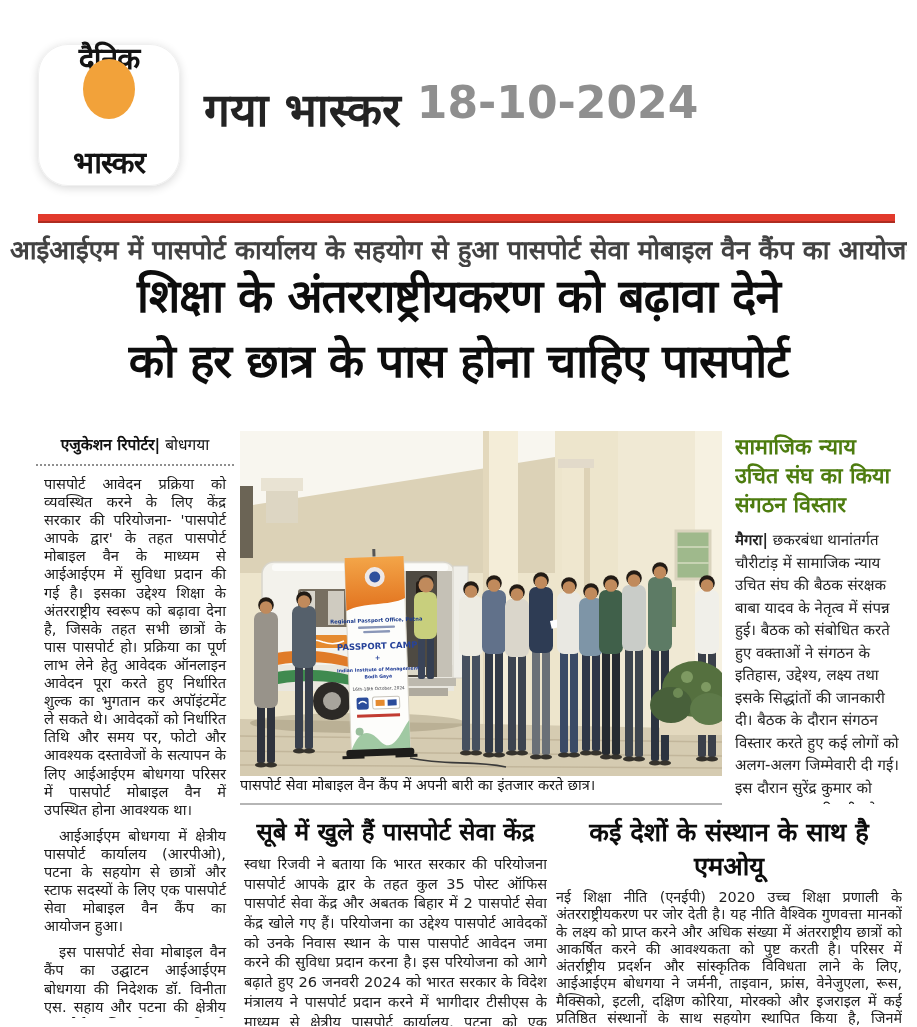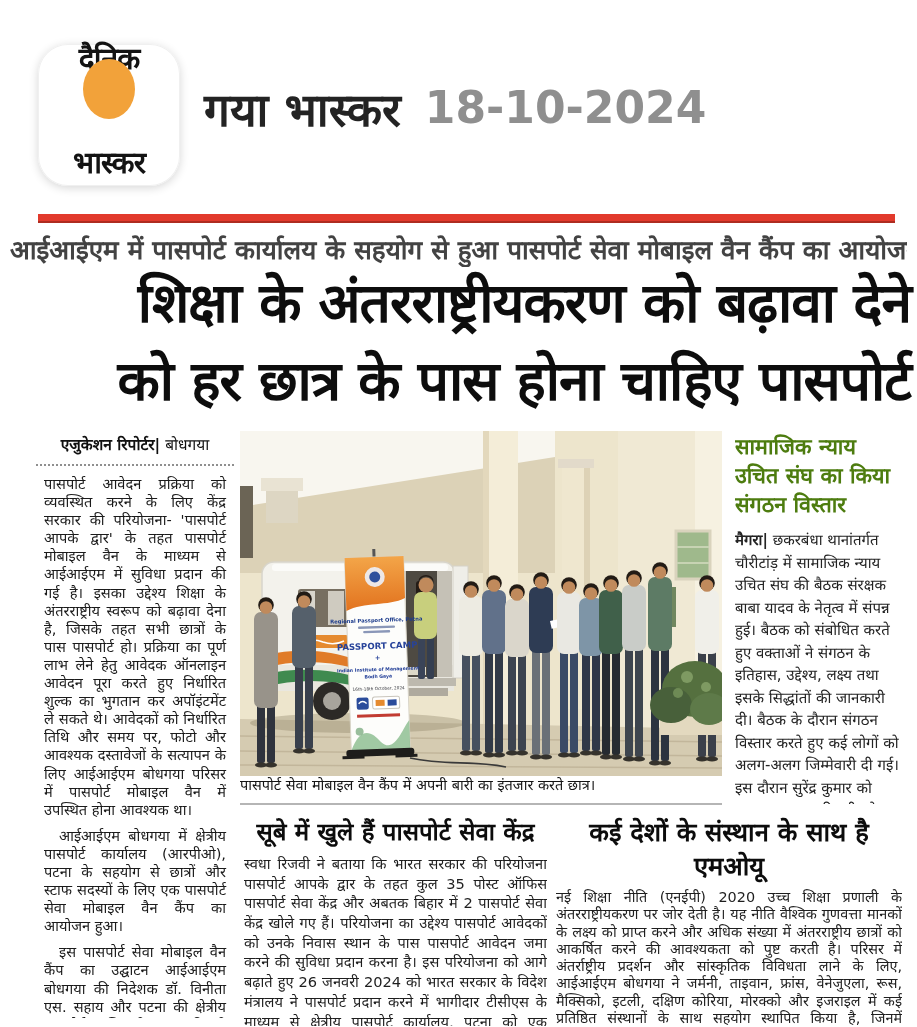--- a/index.html
+++ b/index.html
@@ -11,29 +11,29 @@
   .masthead{position:absolute;left:38px;top:42px;height:145px;display:flex;align-items:center;}
   .logo{
     position:relative;width:142px;height:142px;background:#fff;border-radius:30px;
     box-shadow:0 2px 10px rgba(0,0,0,.16), inset 0 0 0 1px #f0f0f0;
     display:flex;flex-direction:column;align-items:center;justify-content:space-between;
     padding-bottom:8px;box-sizing:border-box;
   }
   .logo-dot{position:absolute;top:15px;left:50%;transform:translateX(-50%);
     width:52px;height:60px;background:#F2A23A;border-radius:50%;}
   .logo-txt{font-weight:bold;font-size:30px;line-height:30px;color:#131313;letter-spacing:-1px;}
-  .title-wrap{display:flex;align-items:center;gap:24px;margin-left:24px;padding-bottom:14px;}
+  .title-wrap{display:flex;align-items:flex-start;gap:16px;margin-left:24px;padding-bottom:14px;}
   .edition{font-size:46px;font-weight:bold;color:#232323;white-space:nowrap;}
   .pub-date{font-size:44px;font-weight:bold;color:#8F8F8F;white-space:nowrap;}
   
   .red-rule{position:absolute;left:38px;right:22px;top:214px;height:7px;background:#E23A2C;border-bottom:2px solid #AE2C20;}
   .kicker{position:absolute;left:10px;right:10px;top:231px;text-align:center;
     font-size:26px;font-weight:bold;color:#434343;white-space:nowrap;overflow:hidden;}
-  .headline{position:absolute;left:6px;right:6px;top:264px;text-align:right;
-    font-size:55px;line-height:1.42;font-weight:bold;color:#0d0d0d;letter-spacing:-1px;}
+  .headline{position:absolute;left:6px;right:6px;top:264px;text-align:center;
+    font-size:46px;line-height:1.42;font-weight:bold;color:#0d0d0d;letter-spacing:-1px;}
   .headline div{white-space:nowrap;}
   
   .left-col{position:absolute;left:36px;top:433px;width:198px;height:585px;overflow:hidden;}
   .byline{text-align:center;font-size:15.5px;color:#101010;padding-bottom:9px;
     border-bottom:2px dotted #8f8f8f;margin-bottom:9px;}
   .byline b{font-weight:bold;}
   .left-col p{margin:8px;font-size:14.6px;line-height:1.24;text-align:justify;color:#1b1b1b;}
   .left-col p.indent{text-indent:15px;}
   
   .photo-block{position:absolute;left:240px;top:431px;width:482px;}

